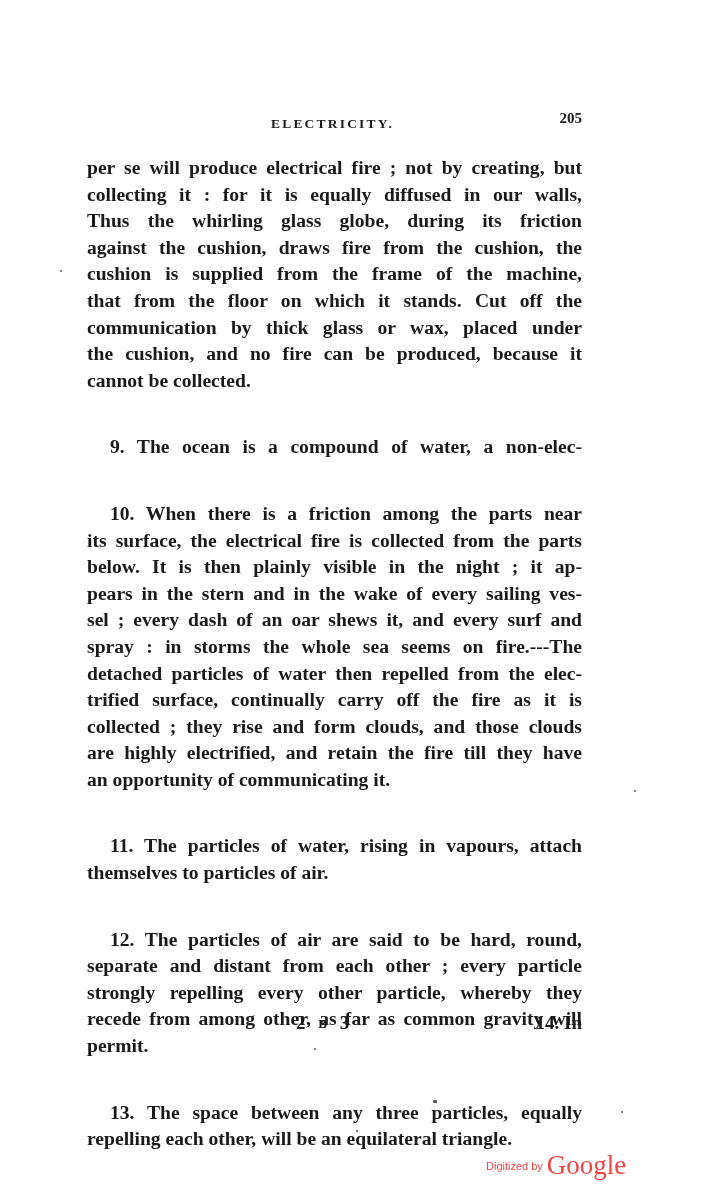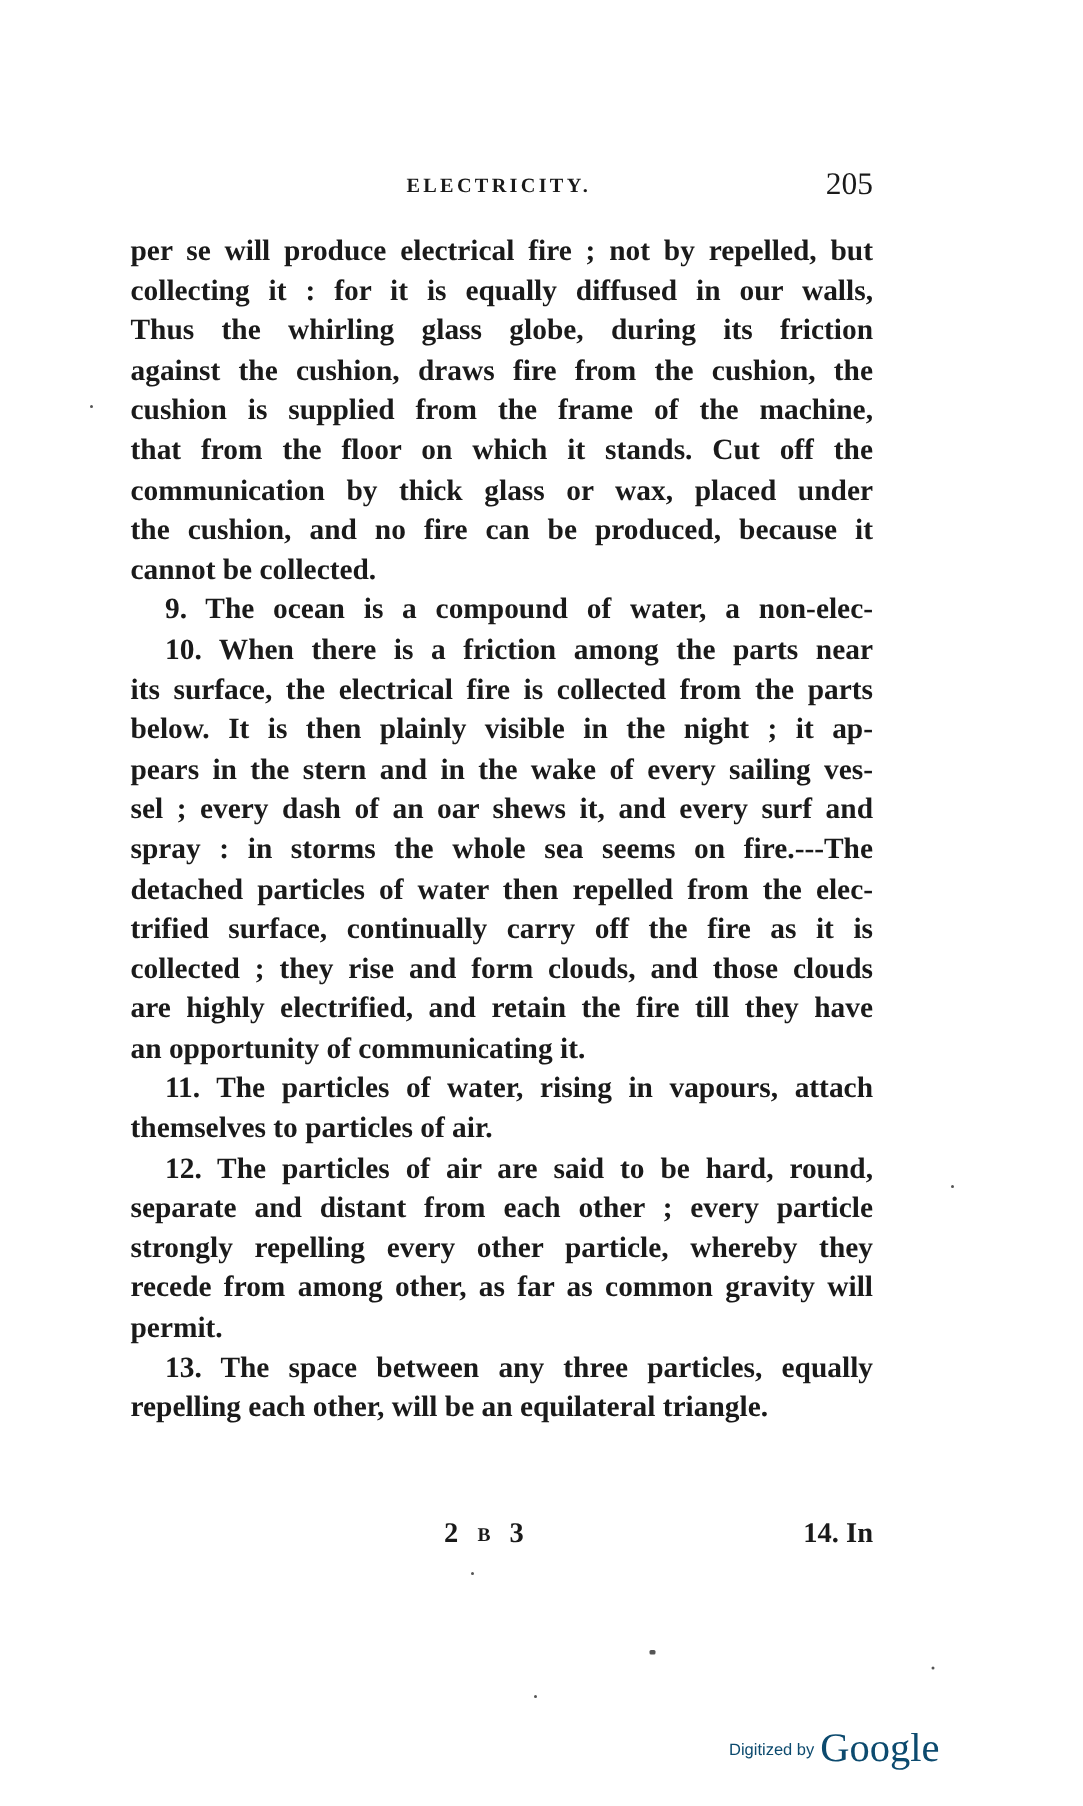--- a/index.html
+++ b/index.html
@@ -33,22 +33,22 @@
       top: 6px;
       font-size: 13.5px;
       letter-spacing: 2.2px;
       font-weight: bold;
       text-transform: uppercase;
     }
     .page-number {
       position: absolute;
       right: 0;
       top: 0;
-      font-size: 21px;
-      font-weight: normal;
+      font-size: 15px;
+      font-weight: bold;
     }
     .body-text {
       position: absolute;
       left: 75px;
       top: 155px;
       width: 495px;
       font-size: 19.6px;
       line-height: 26.6px;
       font-weight: bold;
     }
@@ -57,20 +57,21 @@
       white-space: nowrap;
       text-align: justify;
       text-align-last: justify;
       height: 26.6px;
     }
     .line.last {
       text-align-last: left;
     }
     .line.indent {
       padding-left: 23px;
+      margin-top: 40px;
     }
     .it {
     }
     .footer {
       position: absolute;
       left: 75px;
       top: 1012px;
       width: 495px;
       height: 26px;
       font-size: 19px;
@@ -89,21 +90,21 @@
     }
     .catchword {
       position: absolute;
       right: 0;
       top: 0;
     }
     .watermark {
       position: absolute;
       left: 474px;
       top: 1150px;
-      color: #0c4a6e;
+      color: #ef4444;
       white-space: nowrap;
     }
     .watermark .by {
       font-family: "Liberation Sans", "DejaVu Sans", sans-serif;
       font-size: 11px;
       vertical-align: 4px;
     }
     .watermark .brand {
       font-family: "Liberation Serif", "DejaVu Serif", serif;
       font-size: 27px;
@@ -119,21 +120,21 @@
 <body>
 
 <div class="page">
 
   <div class="running-head">
     <span class="running-title">ELECTRICITY.</span>
     <span class="page-number">205</span>
   </div>
 
   <div class="body-text" id="body-text">
-      <span class="line"><span class="it">per se</span><span> will produce electrical fire ; not by </span><span class="it">repelled,</span><span> but</span></span>
+      <span class="line"><span class="it">per se</span><span> will produce electrical fire ; not by </span><span class="it">creating,</span><span> but</span></span>
       <span class="line"><span class="it">collecting</span><span> it : for it is equally diffused in our walls,</span></span>
       <span class="line"><span>Thus the whirling glass globe, during its friction</span></span>
       <span class="line"><span>against the cushion, draws fire from the cushion, the</span></span>
       <span class="line"><span>cushion is supplied from the frame of the machine,</span></span>
       <span class="line"><span>that from the floor on which it stands.  Cut off the</span></span>
       <span class="line"><span>communication by thick glass or wax, placed under</span></span>
       <span class="line"><span>the cushion, and no fire can be </span><span class="it">produced,</span><span> because it</span></span>
       <span class="line last"><span>cannot be </span><span class="it">collected.</span></span>
       <span class="line indent"><span>9. The ocean is a compound of water, a non-elec-</span></span>
       <span class="line indent"><span>10. When there is a friction among the parts near</span></span>

